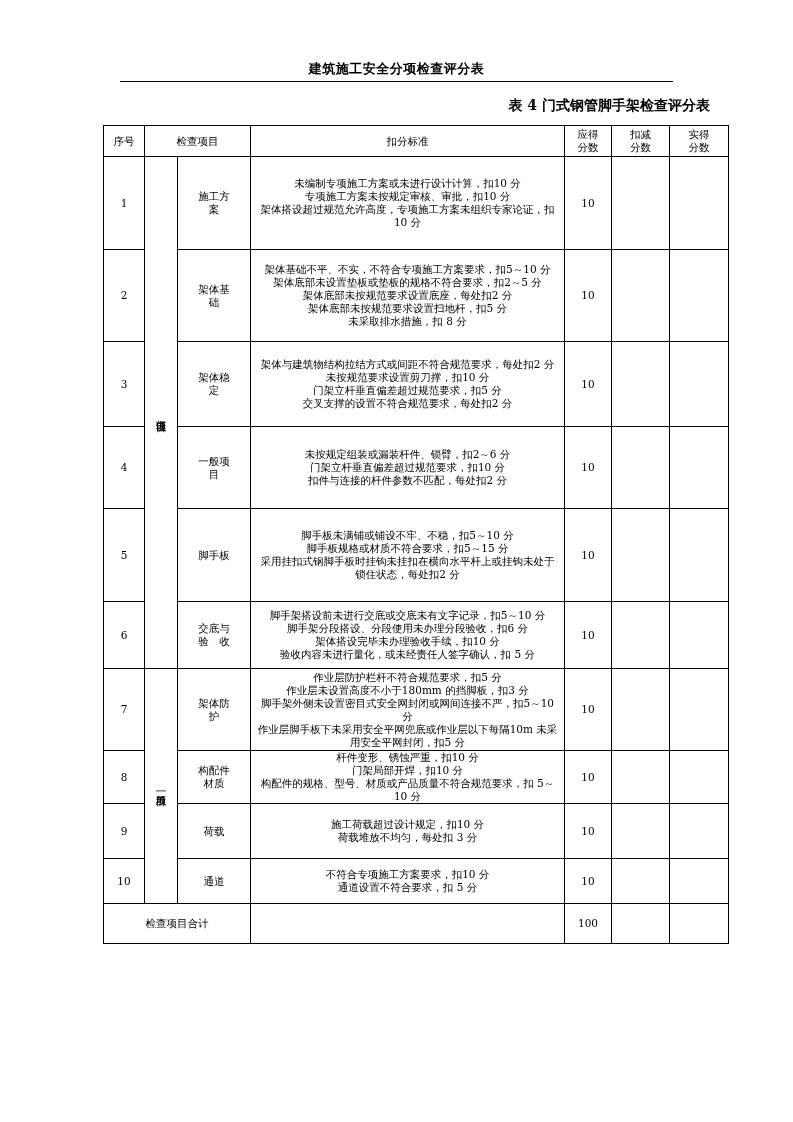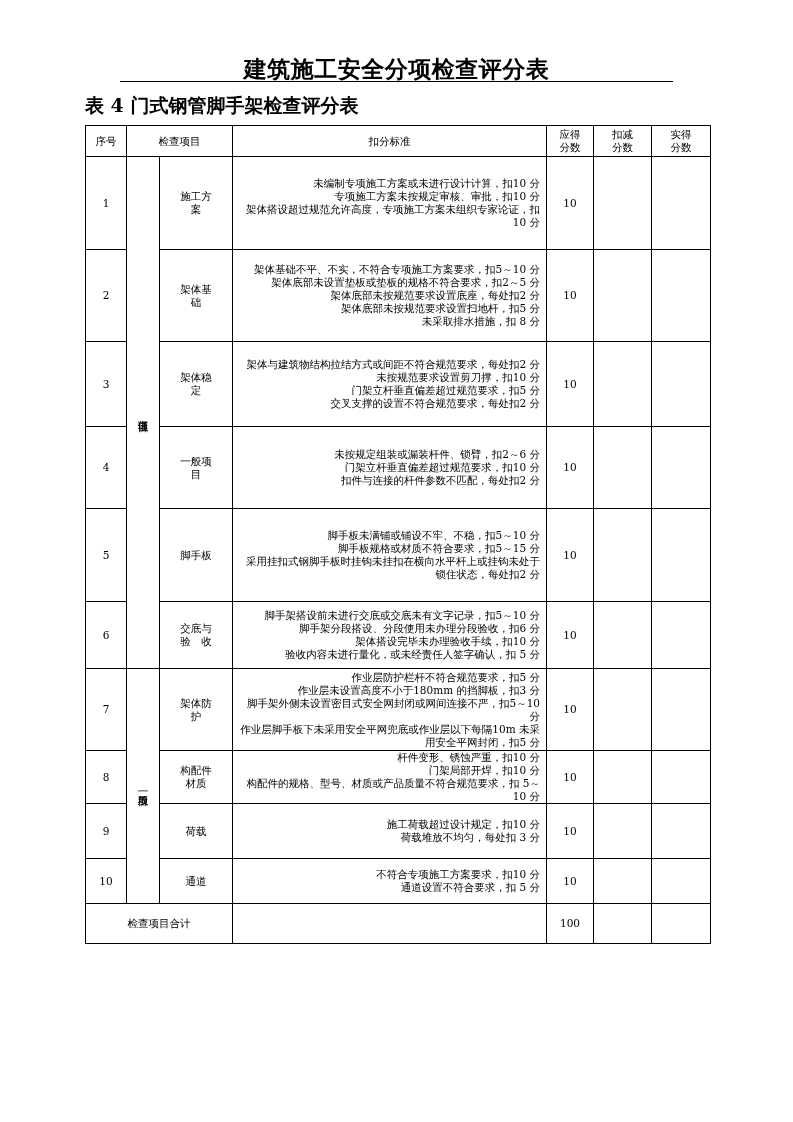--- a/index.html
+++ b/index.html
@@ -1,25 +1,25 @@
 <!DOCTYPE html>
 <html><head>
   <meta charset="utf-8">
   <style>
     html, body { margin: 0; padding: 0; background: #ffffff; }
     body { width: 793px; height: 1122px; position: relative; overflow: hidden;
       font-family: "DejaVu Serif", "Liberation Serif", serif; color: #000; }
     .doc-title { position: absolute; left: 120px; width: 553px; top: 58px; text-align: center;
-      font-size: 23px; font-weight: bold; letter-spacing: 0.5px; line-height: 22px; }
+      font-size: 13px; font-weight: bold; letter-spacing: 0.5px; line-height: 22px; }
     .title-rule { position: absolute; left: 120px; width: 553px; top: 81px; height: 0; border-top: 1px solid #000; }
-    .table-caption { position: absolute; left: 85px; width: 625px; top: 96px; text-align: left;
-      font-size: 19px; font-weight: bold; line-height: 18px; }
-    table.grid { position: absolute; left: 85px; top: 125px; width: 625px; border-collapse: collapse; table-layout: fixed; }
+    .table-caption { position: absolute; left: 85px; width: 625px; top: 96px; text-align: right;
+      font-size: 14px; font-weight: bold; line-height: 18px; }
+    table.grid { position: absolute; left: 103px; top: 125px; width: 625px; border-collapse: collapse; table-layout: fixed; }
     table.grid td { border: 1px solid #000; padding: 0; font-size: 10.5px; line-height: 13px; text-align: center; vertical-align: middle; }
-    table.grid td.crit { text-align: right; padding: 0 6px; }
+    table.grid td.crit { text-align: center; padding: 0 6px; }
     table.grid td .crit-line { display: block; white-space: normal; }
     .group-cell { writing-mode: vertical-rl; text-orientation: upright; letter-spacing: 1px; display: inline-block; }
     .vert { display: inline-block; }
     .item-name { display: inline-block; width: 3.5em; text-align: center; white-space: normal; word-break: break-all; }
   </style>
 </head>
 <body>
 
 <div class="doc-title">建筑施工安全分项检查评分表</div>
 <div class="title-rule"></div>

